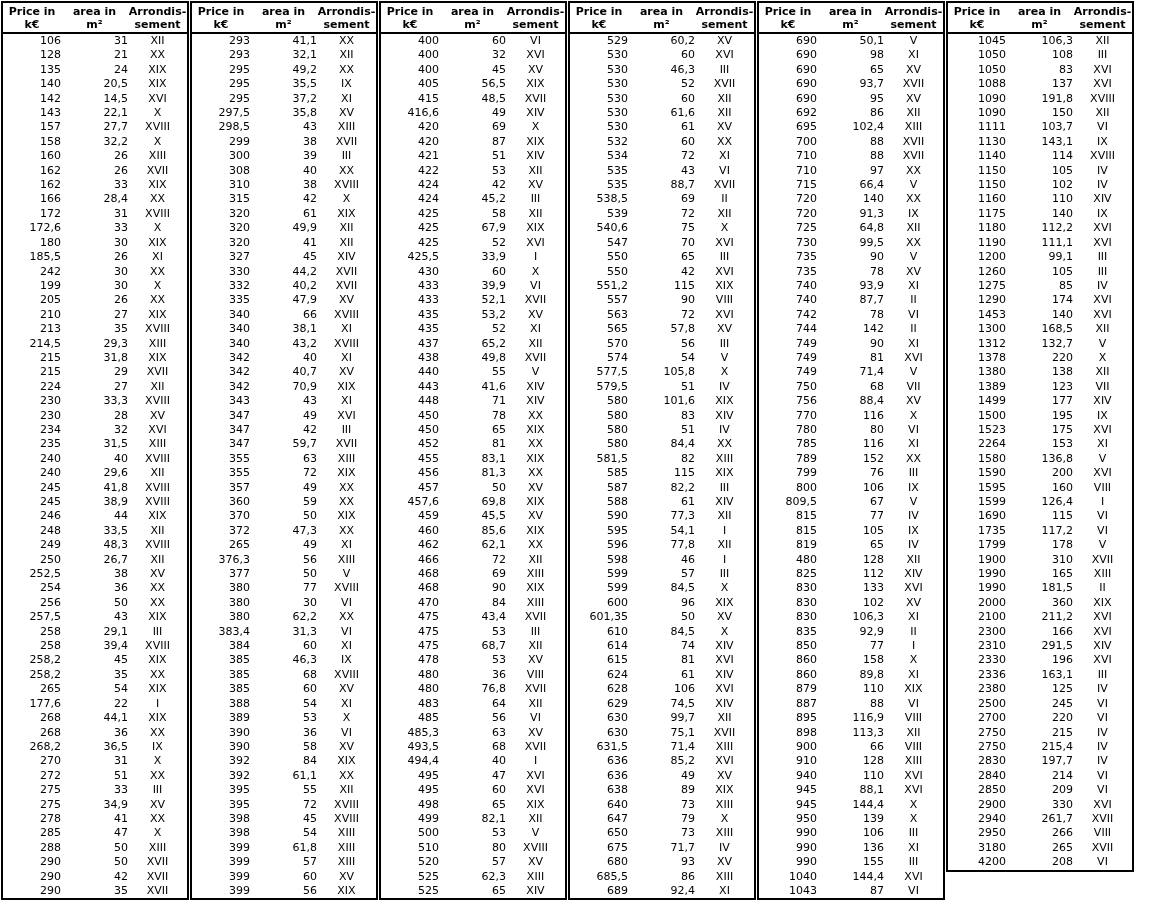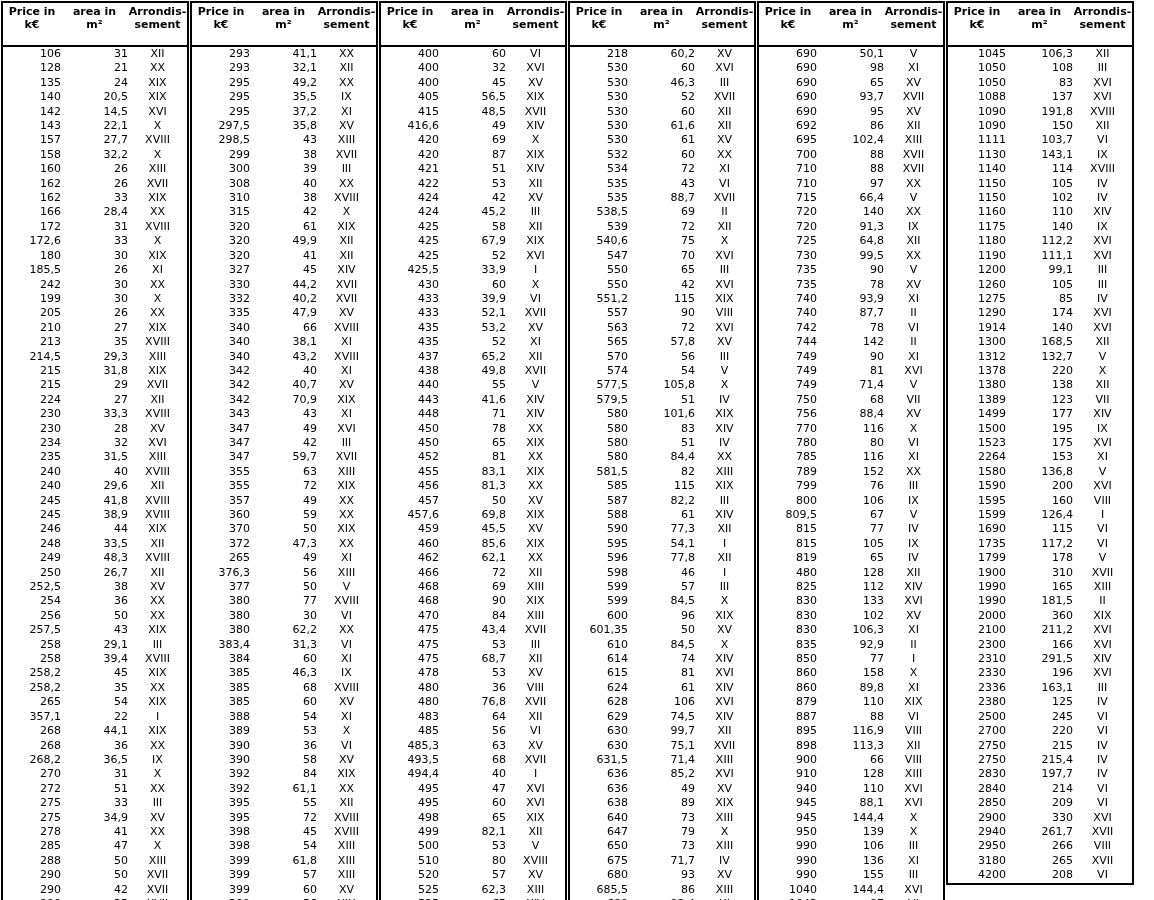--- a/index.html
+++ b/index.html
@@ -21,21 +21,21 @@
     table-layout: fixed;
     margin-right: 1px;
     background: #ffffff;
   }
   table.grp th {
     font-weight: bold;
     font-size: 11px;
     line-height: 13px;
     text-align: center;
     vertical-align: top;
-    padding: 2px 0 14px 0;
+    padding: 2px 0 1px 0;
     border-bottom: 2px solid #000000;
     white-space: nowrap;
     overflow: visible;
   }
   table.grp col.c-price { width: 59px; }
   table.grp col.c-area  { width: 67px; }
   table.grp col.c-arr   { width: 60px; }
   table.grp td {
     font-size: 11px;
     height: 14.4px;
@@ -300,21 +300,21 @@
           <td class="price">258,2</td>
           <td class="area">35</td>
           <td class="arr">XX</td>
         </tr>
         <tr>
           <td class="price">265</td>
           <td class="area">54</td>
           <td class="arr">XIX</td>
         </tr>
         <tr>
-          <td class="price">357,1</td>
+          <td class="price">177,6</td>
           <td class="area">22</td>
           <td class="arr">I</td>
         </tr>
         <tr>
           <td class="price">268</td>
           <td class="area">44,1</td>
           <td class="arr">XIX</td>
         </tr>
         <tr>
           <td class="price">268</td>
@@ -1048,21 +1048,21 @@
             <div>m²</div>
           </th>
         <th>
             <div>Arrondis-</div>
             <div>sement</div>
           </th>
       </tr>
     </thead>
     <tbody>
         <tr>
-          <td class="price">218</td>
+          <td class="price">529</td>
           <td class="area">60,2</td>
           <td class="arr">XV</td>
         </tr>
         <tr>
           <td class="price">530</td>
           <td class="area">60</td>
           <td class="arr">XVI</td>
         </tr>
         <tr>
           <td class="price">530</td>
@@ -1795,21 +1795,21 @@
           <td class="price">1275</td>
           <td class="area">85</td>
           <td class="arr">IV</td>
         </tr>
         <tr>
           <td class="price">1290</td>
           <td class="area">174</td>
           <td class="arr">XVI</td>
         </tr>
         <tr>
-          <td class="price">1914</td>
+          <td class="price">1453</td>
           <td class="area">140</td>
           <td class="arr">XVI</td>
         </tr>
         <tr>
           <td class="price">1300</td>
           <td class="area">168,5</td>
           <td class="arr">XII</td>
         </tr>
         <tr>
           <td class="price">1312</td>

